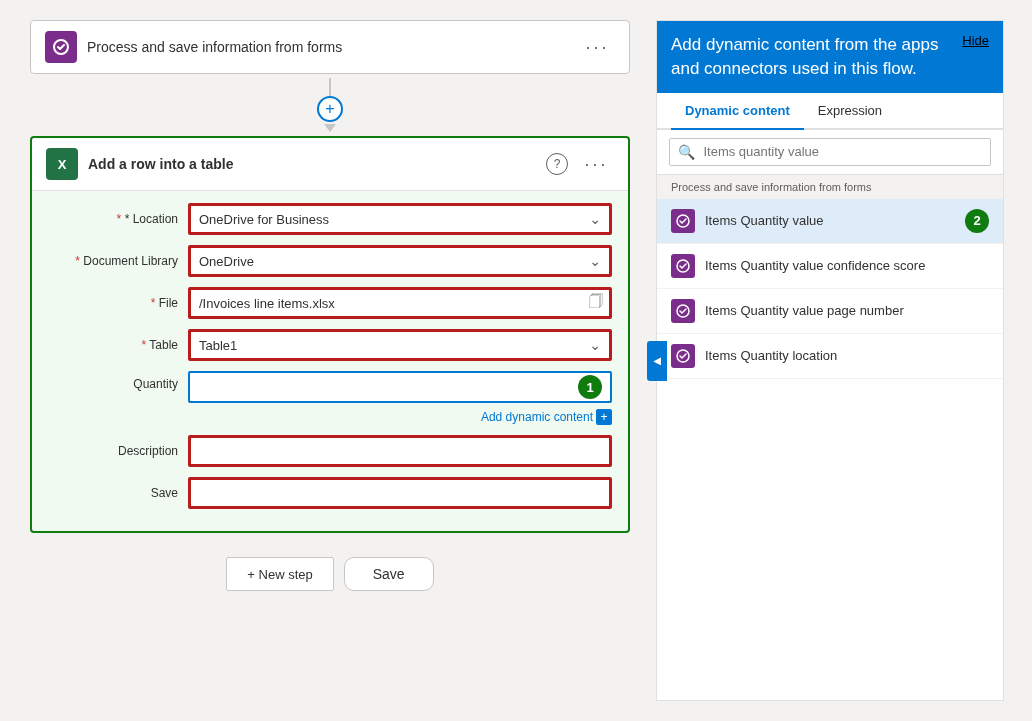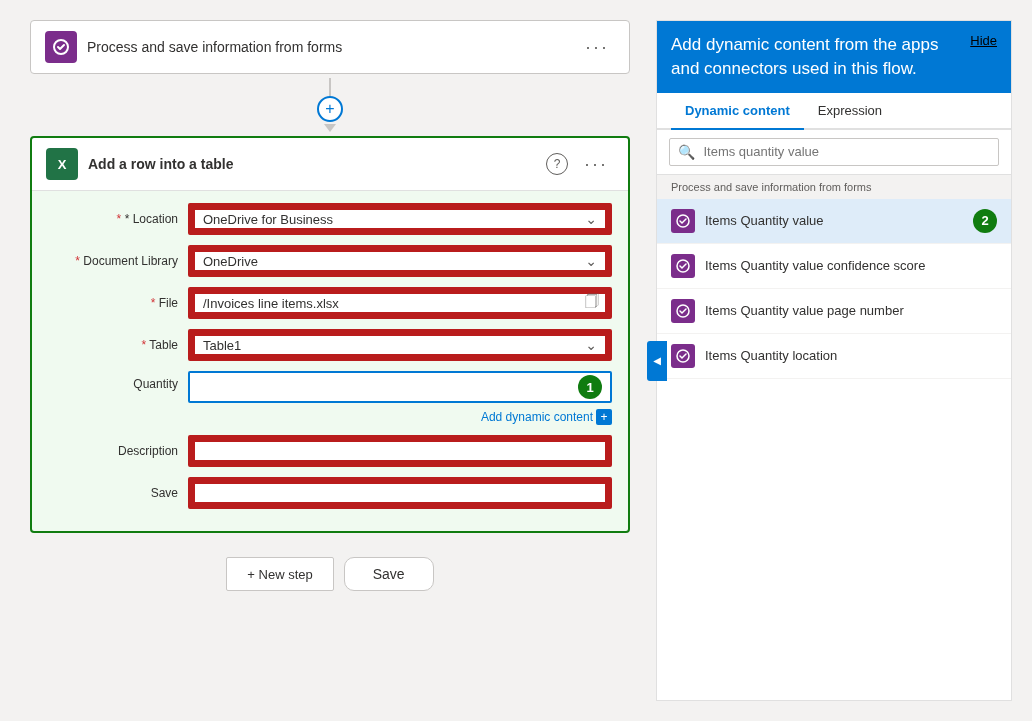--- a/index.html
+++ b/index.html
@@ -10,21 +10,21 @@
       width: 1032px;
       height: 721px;
       overflow: hidden;
       position: relative;
     }
 
     .main-area {
       display: flex;
       width: 100%;
       height: 100%;
-      padding: 20px 20px 20px 20px;
+      padding: 20px 28px 20px 20px;
       gap: 16px;
     }
 
     
     .flow-area {
       flex: 0 0 620px;
       display: flex;
       flex-direction: column;
       align-items: center;
       gap: 0;
@@ -171,21 +171,21 @@
     .form-label {
       width: 130px;
       font-size: 12px;
       color: #323130;
       flex-shrink: 0;
       text-align: right;
     }
     .form-control {
       flex: 1;
       height: 32px;
-      border: 7px solid #b91c1c;
+      border: 3px solid #b91c1c;
       border-radius: 2px;
       background: white;
       display: flex;
       align-items: center;
       padding: 0 8px;
       font-size: 13px;
       color: #323130;
       position: relative;
     }
     .form-control select {

